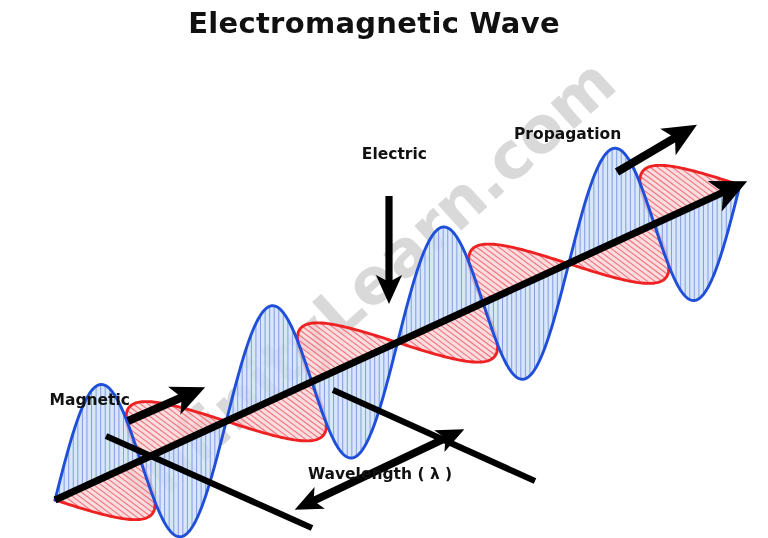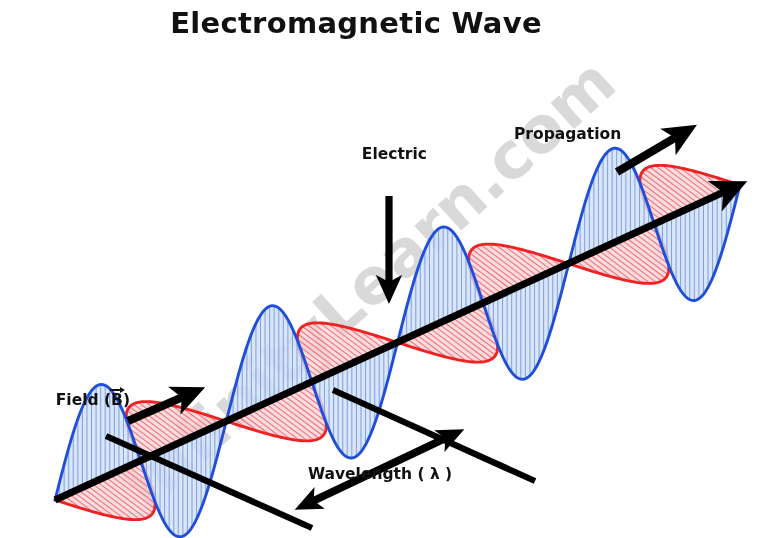--- a/index.html
+++ b/index.html
@@ -16,21 +16,21 @@
     position: relative;
   }
   #stage {
     position: relative;
     width: 768px;
     height: 538px;
     background: #ffffff;
   }
   #page-title {
     position: absolute;
-    left: 0;
+    left: 18px;
     top: 6px;
     width: 712px;
     text-align: center;
     font-size: 29px;
     font-weight: bold;
     color: #111111;
     letter-spacing: 0.3px;
     font-family: "DejaVu Sans", "Liberation Sans", sans-serif;
   }
   #diagram-svg {
@@ -437,21 +437,21 @@
     <line x1="333" y1="390" x2="535" y2="481" stroke="#000000" stroke-width="6.2"></line>
 
     <line x1="311" y1="502" x2="448" y2="437" stroke="#000000" stroke-width="7.6" marker-start="url(#arrow-small)" marker-end="url(#arrow-small)"></line>
   </svg>
 
   <div class="lbl" id="label-electric-field">
     <div>Electric</div>
   </div>
 
   <div class="lbl" id="label-magnetic-field">
-    <div><span>Field (</span><span class="vecwrap"><span class="vecbar"></span><span>B</span></span><span>)</span></div>
+    <div>Magnetic</div>
   </div>
 
   <div class="lbl" id="label-propagation">
     <div>Propagation</div>
   </div>
 
   <div class="lbl" id="label-wavelength">Wavelength ( λ )</div>
 
 </div>
 

